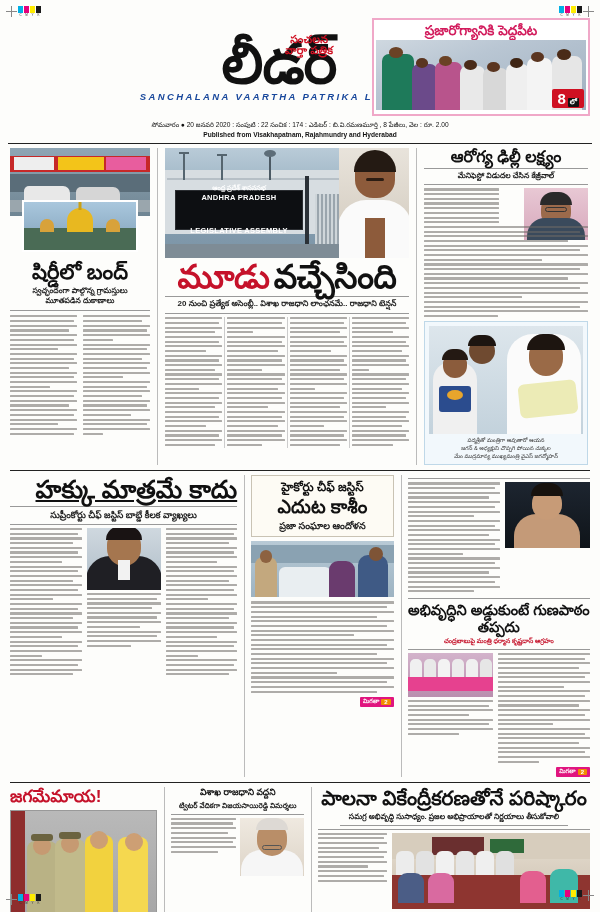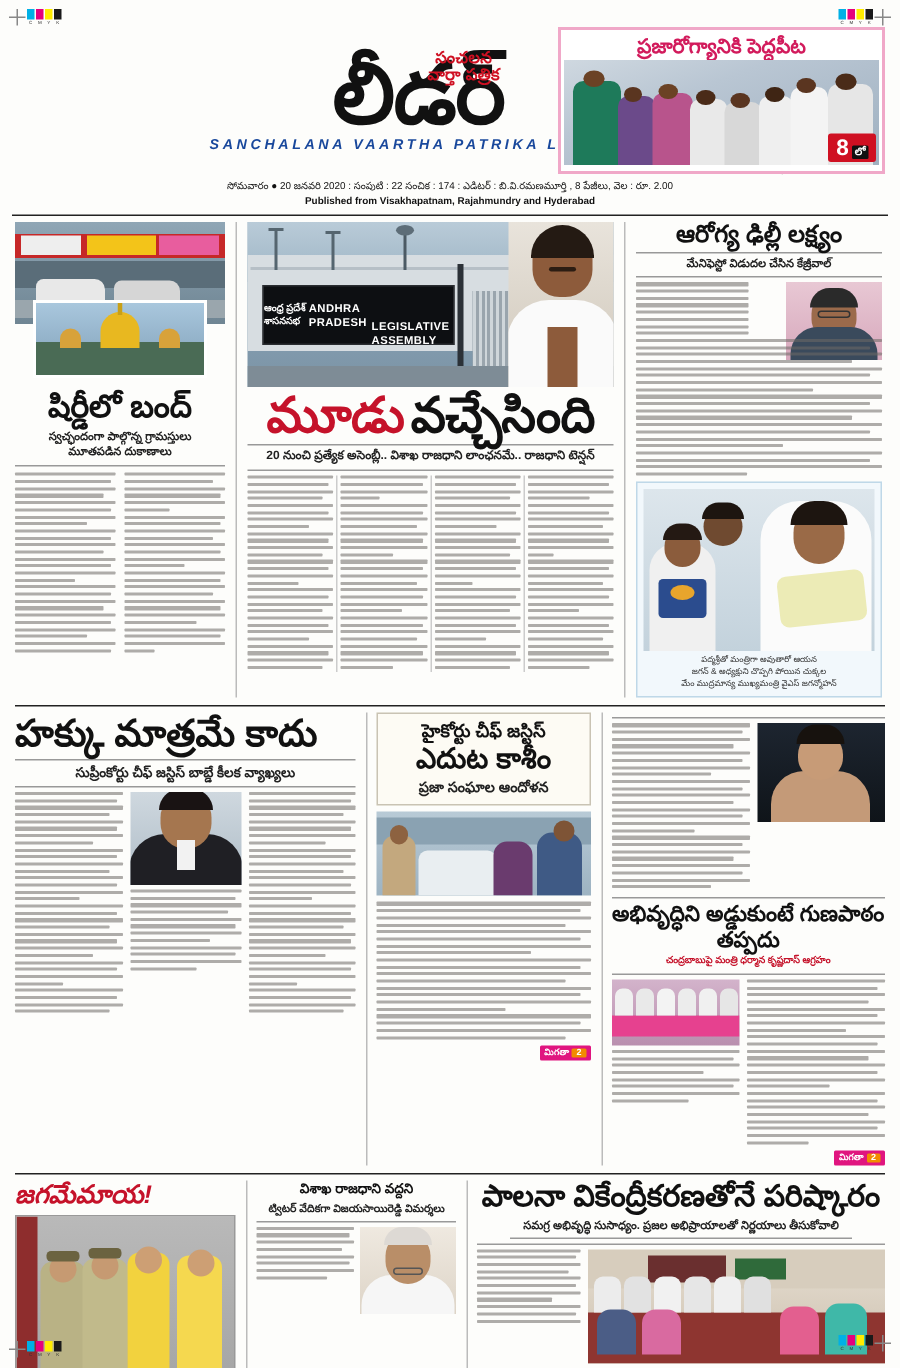--- a/index.html
+++ b/index.html
@@ -373,21 +373,21 @@
           <div style="position:absolute;top:0;left:0;right:0;height:40px;background:linear-gradient(180deg,#b9cbd8,#9db4c4);"></div>
           <div style="position:absolute;top:22px;left:0;right:0;bottom:24px;background:#d7dde1;"></div>
           <div style="position:absolute;top:30px;left:2px;width:96%;height:2px;background:#b6bfc6;"></div>
           <div style="position:absolute;top:6px;left:18px;width:1.5px;height:26px;background:#55656f;"></div>
           <div style="position:absolute;top:4px;left:14px;width:10px;height:2px;background:#55656f;"></div>
           <div style="position:absolute;top:8px;left:56px;width:1.5px;height:24px;background:#55656f;"></div>
           <div style="position:absolute;top:6px;left:52px;width:10px;height:2px;background:#55656f;"></div>
           <div style="position:absolute;top:4px;left:104px;width:2px;height:28px;background:#4c5a64;"></div>
           <div style="position:absolute;top:2px;left:99px;width:12px;height:7px;border-radius:50%;background:#5d6d78;"></div>
 
-          <div style="position:absolute;left:10px;top:42px;width:128px;height:40px;background:#0d0f12;border:1px solid #2a2d31;display:flex;flex-direction:row;align-items:center;justify-content:center;">
+          <div style="position:absolute;left:10px;top:42px;width:128px;height:40px;background:#0d0f12;border:1px solid #2a2d31;display:flex;flex-direction:column;align-items:center;justify-content:center;">
             <div style="color:#fff;font-size:6.5px;font-weight:bold;">ఆంధ్ర ప్రదేశ్ శాసనసభ</div>
             <div style="color:#fff;font-size:7.5px;font-weight:bold;letter-spacing:.3px;">ANDHRA PRADESH</div>
             <div style="color:#fff;font-size:7.5px;font-weight:bold;letter-spacing:.3px;margin-top:24px;">LEGISLATIVE ASSEMBLY</div>
           </div>
           <div style="position:absolute;left:140px;top:28px;width:4px;bottom:10px;background:#2b3137;"></div>
           <div style="position:absolute;left:150px;top:46px;right:60px;bottom:12px;background:repeating-linear-gradient(90deg,#cfd6da 0 2px,#9aa5ad 2px 4px);"></div>
           <div style="position:absolute;bottom:0;left:0;right:0;height:14px;background:#7e8c96;"></div>
 
           <div style="position:absolute;right:-2px;top:-2px;width:72px;height:112px;background:linear-gradient(180deg,#e9e4dc,#cfc7ba);overflow:hidden;">
             <div style="position:absolute;top:6px;left:50%;transform:translateX(-50%);width:40px;height:46px;border-radius:20px 20px 18px 18px;background:#8d5b3b;"></div>
@@ -590,21 +590,21 @@
   </div>
 
   <div class="content">
       <div class="sec-rule"></div>
     </div>
 
   <div class="content">
     <div class="row3">
 
       <div class="col" style="width:228px;">
-        <div class="hl-lg" style="text-align:left;font-size:25px;margin-top:1px;">హక్కు మాత్రమే కాదు</div>
+        <div class="hl-lg" style="text-align:right;font-size:25px;margin-top:1px;text-decoration:underline;">హక్కు మాత్రమే కాదు</div>
         <div class="rule-thin" style="margin:2px 0;"></div>
         <div class="subhl" style="text-align:center;font-size:9px;">సుప్రీంకోర్టు చీఫ్ జస్టిస్ బాబ్డే కీలక వ్యాఖ్యలు</div>
         <div class="rule-thin" style="margin:3px 0;"></div>
         <div style="display:flex;gap:5px;">
           <div class="btext" style="width:33%;">
             <div class="ln w100"></div>
               <div class="ln w95"></div>
               <div class="ln w100"></div>
               <div class="ln w88"></div>
             <div class="ln w100"></div>
@@ -835,21 +835,21 @@
   </div>
 
   <div class="content">
       <div class="sec-rule"></div>
     </div>
 
   <div class="content">
     <div class="row3">
 
       <div class="col" style="width:148px;">
-        <div class="hl-md" style="color:#c5122a;font-size:17px;font-style:italic;">జగమేమాయ!</div>
+        <div class="hl-md" style="color:#c5122a;font-size:17px;">జగమేమాయ!</div>
         <div class="photo" style="height:118px;margin-top:3px;border:1px solid #999;background:linear-gradient(180deg,#b9b9b9,#a4a4a4);">
           <div style="position:absolute;left:0;top:0;bottom:0;width:14px;background:#8e2d2d;"></div>
           <div style="position:absolute;bottom:0;left:16px;width:30px;height:86px;background:#b9b285;border-radius:8px 8px 0 0;"></div>
           <div style="position:absolute;bottom:72px;left:22px;width:18px;height:18px;border-radius:9px;background:#c69a72;"></div>
           <div style="position:absolute;bottom:86px;left:20px;width:22px;height:7px;border-radius:3px;background:#6b6340;"></div>
           <div style="position:absolute;bottom:0;left:44px;width:30px;height:88px;background:#c1ba8b;border-radius:8px 8px 0 0;"></div>
           <div style="position:absolute;bottom:74px;left:50px;width:18px;height:18px;border-radius:9px;background:#c69a72;"></div>
           <div style="position:absolute;bottom:88px;left:48px;width:22px;height:7px;border-radius:3px;background:#6b6340;"></div>
           <div style="position:absolute;bottom:0;left:74px;width:28px;height:92px;background:#f2d23e;border-radius:8px 8px 0 0;"></div>
           <div style="position:absolute;bottom:78px;left:79px;width:18px;height:18px;border-radius:9px;background:#cd9f74;"></div>

